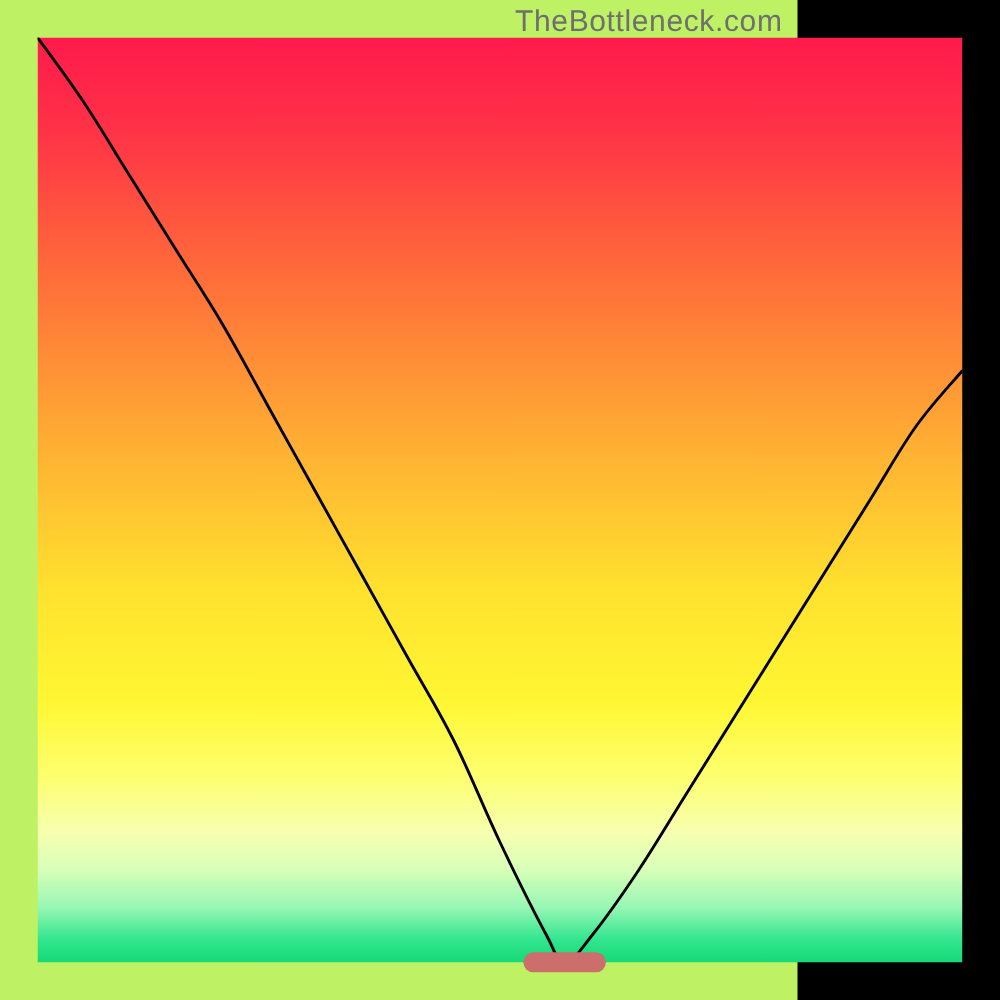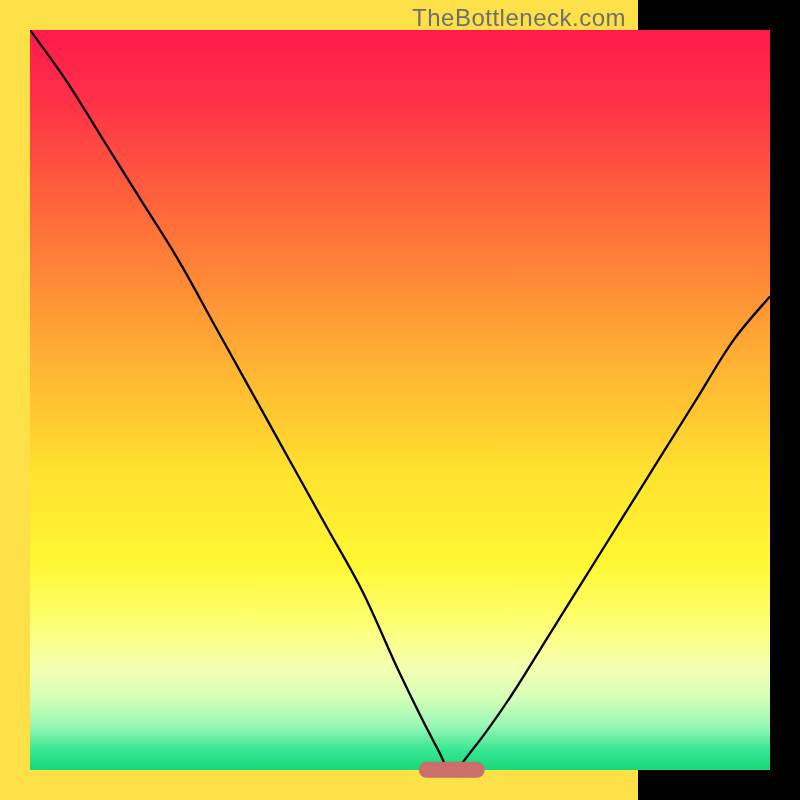--- a/index.html
+++ b/index.html
@@ -8,21 +8,21 @@
     width: 800px;
     height: 800px;
     background: #000;
     overflow: hidden;
     font-family: Arial, Helvetica, sans-serif;
   }
   .stage {
     position: relative;
     width: 638px;
     height: 800px;
-    background: #fde047;
+    background: #bef264;
   }
   .watermark {
     position: absolute;
     top: 4px;
     right: 12px;
     color: #6f6f6f;
     font-size: 24px;
     font-weight: 500;
     letter-spacing: 0.5px;
     z-index: 5;

